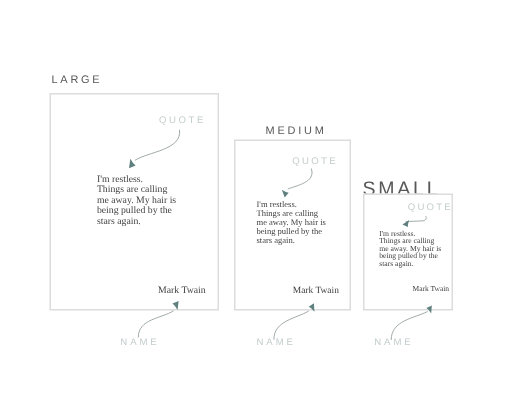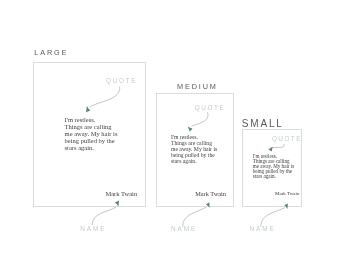--- a/index.html
+++ b/index.html
@@ -32,21 +32,21 @@
   <div class="card" style="left:156px;top:93px;width:78px;height:114px;"></div>
   <div class="quote" style="left:171.0px;top:133.6px;font-size:5.7px;line-height:6.1px;">I'm restless.
 Things are calling
 me away. My hair is
 being pulled by the
 stars again.</div>
   <div class="author" style="left:195.2px;top:189.9px;font-size:6.3px;">Mark Twain</div>
   <div class="tag" style="left:194.8px;top:104.2px;font-size:6.4px;letter-spacing:1.55px;">QUOTE</div>
   <div class="tag" style="left:171.0px;top:224.6px;font-size:6.4px;letter-spacing:1.95px;">NAME</div>
 
-  <div class="size-label" style="left:241.7px;top:117.9px;font-size:10px;letter-spacing:1.85px;">SMALL</div>
+  <div class="size-label" style="left:241.7px;top:117.9px;font-size:13px;letter-spacing:1.85px;">SMALL</div>
   <div class="card" style="left:242px;top:129px;width:60px;height:78px;"></div>
   <div class="quote" style="left:252.8px;top:154.1px;font-size:5.1px;line-height:4.95px;">I'm restless.
 Things are calling
 me away. My hair is
 being pulled by the
 stars again.</div>
   <div class="author" style="left:275px;top:191px;font-size:5px;">Mark Twain</div>
   <div class="tag" style="left:271.9px;top:135.4px;font-size:6.4px;letter-spacing:1.45px;">QUOTE</div>
   <div class="tag" style="left:249.5px;top:224.6px;font-size:6.4px;letter-spacing:1.95px;">NAME</div>
 

